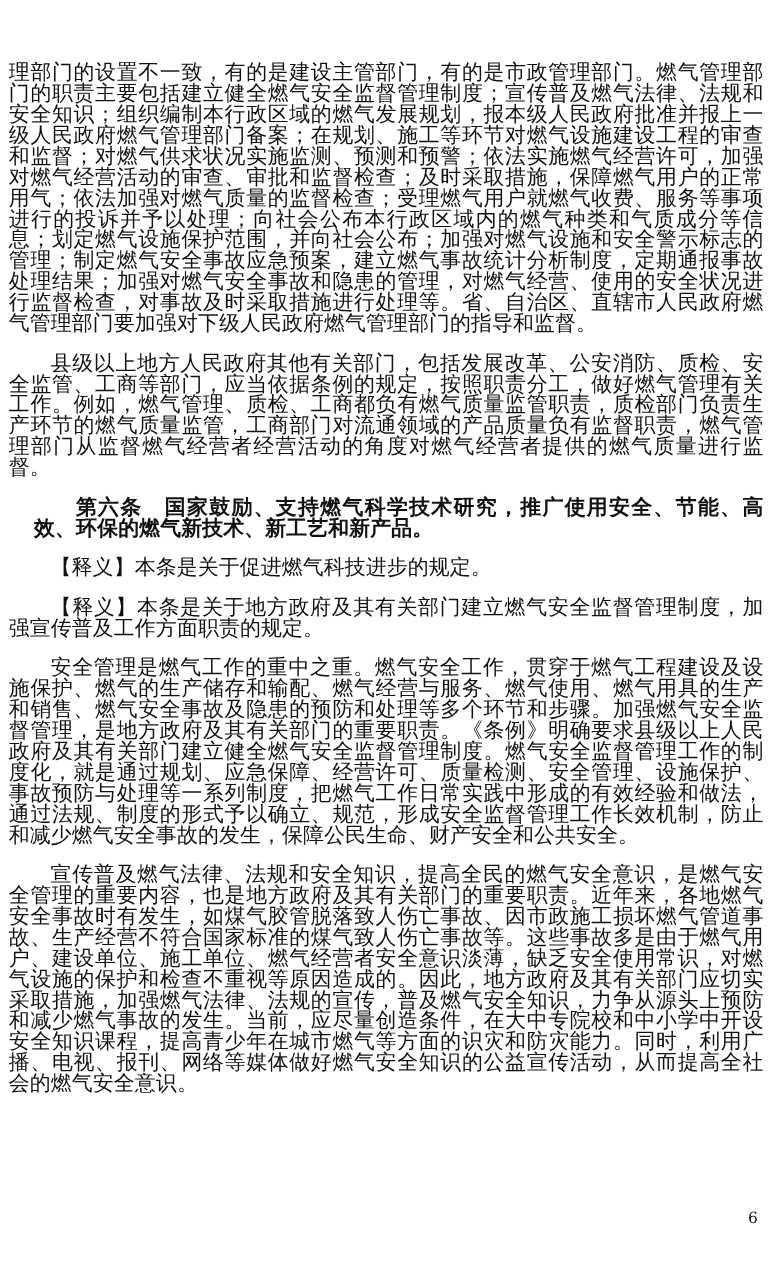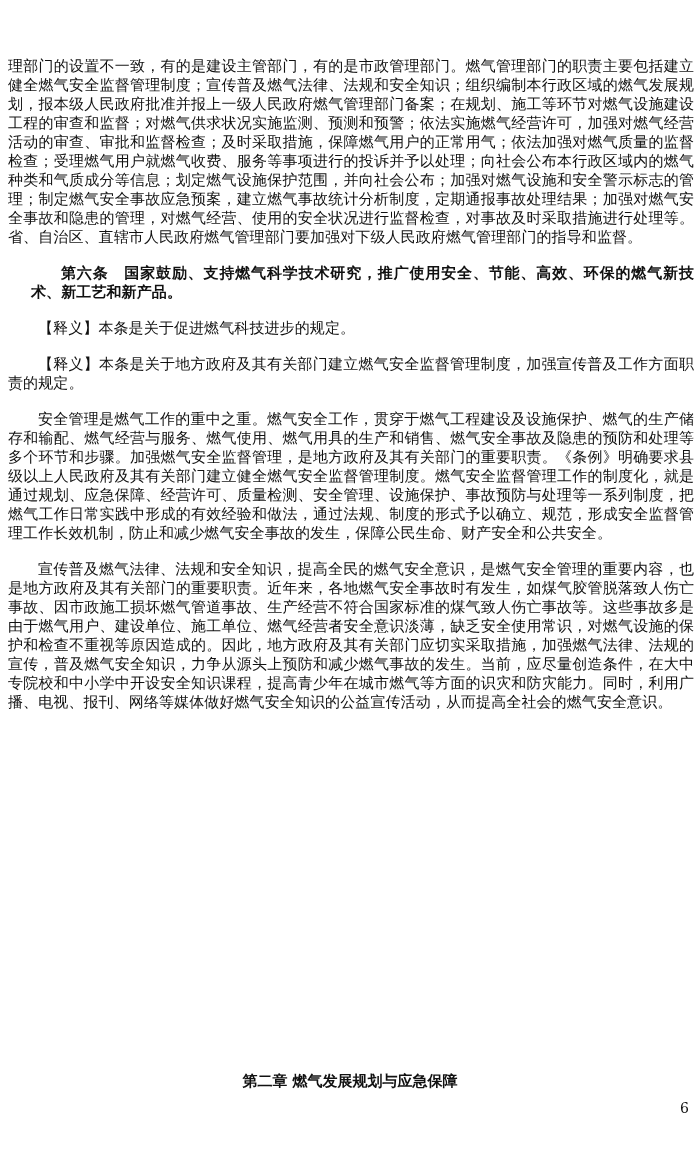--- a/index.html
+++ b/index.html
@@ -10,21 +10,21 @@
     background: #ffffff;
     font-family: "DejaVu Serif", "Liberation Serif", serif;
     color: #111111;
     overflow: hidden;
   }
   .content {
     position: absolute;
     left: 8px;
     top: 57px;
     width: 686px;
-    font-size: 15px;
+    font-size: 19px;
     line-height: 19px;
     text-align: justify;
     text-justify: inter-character;
     letter-spacing: 0.1px;
   }
   .content p { margin: 0 0 17px 0; }
   p.indent { text-indent: 2em; }
   p.law { font-weight: bold; text-indent: 2em; margin-left: 23px; }
   .chapter-heading {
     position: absolute;
@@ -43,23 +43,23 @@
     font-size: 14px;
     line-height: 16px;
   }
 </style>
 </head>
 <body>
 
 <div class="page">
   <div class="content">
     <p>理部门的设置不一致，有的是建设主管部门，有的是市政管理部门。燃气管理部门的职责主要包括建立健全燃气安全监督管理制度；宣传普及燃气法律、法规和安全知识；组织编制本行政区域的燃气发展规划，报本级人民政府批准并报上一级人民政府燃气管理部门备案；在规划、施工等环节对燃气设施建设工程的审查和监督；对燃气供求状况实施监测、预测和预警；依法实施燃气经营许可，加强对燃气经营活动的审查、审批和监督检查；及时采取措施，保障燃气用户的正常用气；依法加强对燃气质量的监督检查；受理燃气用户就燃气收费、服务等事项进行的投诉并予以处理；向社会公布本行政区域内的燃气种类和气质成分等信息；划定燃气设施保护范围，并向社会公布；加强对燃气设施和安全警示标志的管理；制定燃气安全事故应急预案，建立燃气事故统计分析制度，定期通报事故处理结果；加强对燃气安全事故和隐患的管理，对燃气经营、使用的安全状况进行监督检查，对事故及时采取措施进行处理等。省、自治区、直辖市人民政府燃气管理部门要加强对下级人民政府燃气管理部门的指导和监督。</p>
+    <p class="indent">县级以上地方人民政府其他有关部门，包括发展改革、公安消防、质检、安全监管、工商等部门，应当依据条例的规定，按照职责分工，做好燃气管理有关工作。例如，燃气管理、质检、工商都负有燃气质量监管职责，质检部门负责生产环节的燃气质量监管，工商部门对流通领域的产品质量负有监督职责，燃气管理部门从监督燃气经营者经营活动的角度对燃气经营者提供的燃气质量进行监督。</p>
     <p class="law">第六条　国家鼓励、支持燃气科学技术研究，推广使用安全、节能、高效、环保的燃气新技术、新工艺和新产品。</p>
     <p class="indent">【释义】本条是关于促进燃气科技进步的规定。</p>
     <p class="indent">【释义】本条是关于地方政府及其有关部门建立燃气安全监督管理制度，加强宣传普及工作方面职责的规定。</p>
     <p class="indent">安全管理是燃气工作的重中之重。燃气安全工作，贯穿于燃气工程建设及设施保护、燃气的生产储存和输配、燃气经营与服务、燃气使用、燃气用具的生产和销售、燃气安全事故及隐患的预防和处理等多个环节和步骤。加强燃气安全监督管理，是地方政府及其有关部门的重要职责。《条例》明确要求县级以上人民政府及其有关部门建立健全燃气安全监督管理制度。燃气安全监督管理工作的制度化，就是通过规划、应急保障、经营许可、质量检测、安全管理、设施保护、事故预防与处理等一系列制度，把燃气工作日常实践中形成的有效经验和做法，通过法规、制度的形式予以确立、规范，形成安全监督管理工作长效机制，防止和减少燃气安全事故的发生，保障公民生命、财产安全和公共安全。</p>
     <p class="indent">宣传普及燃气法律、法规和安全知识，提高全民的燃气安全意识，是燃气安全管理的重要内容，也是地方政府及其有关部门的重要职责。近年来，各地燃气安全事故时有发生，如煤气胶管脱落致人伤亡事故、因市政施工损坏燃气管道事故、生产经营不符合国家标准的煤气致人伤亡事故等。这些事故多是由于燃气用户、建设单位、施工单位、燃气经营者安全意识淡薄，缺乏安全使用常识，对燃气设施的保护和检查不重视等原因造成的。因此，地方政府及其有关部门应切实采取措施，加强燃气法律、法规的宣传，普及燃气安全知识，力争从源头上预防和减少燃气事故的发生。当前，应尽量创造条件，在大中专院校和中小学中开设安全知识课程，提高青少年在城市燃气等方面的识灾和防灾能力。同时，利用广播、电视、报刊、网络等媒体做好燃气安全知识的公益宣传活动，从而提高全社会的燃气安全意识。</p>
   </div>
 
-  <div class="chapter-heading">第二章 燃气发展规划与应急保障</div>
 
   <div class="page-number">6</div>
 </div>
 
 </body></html>

